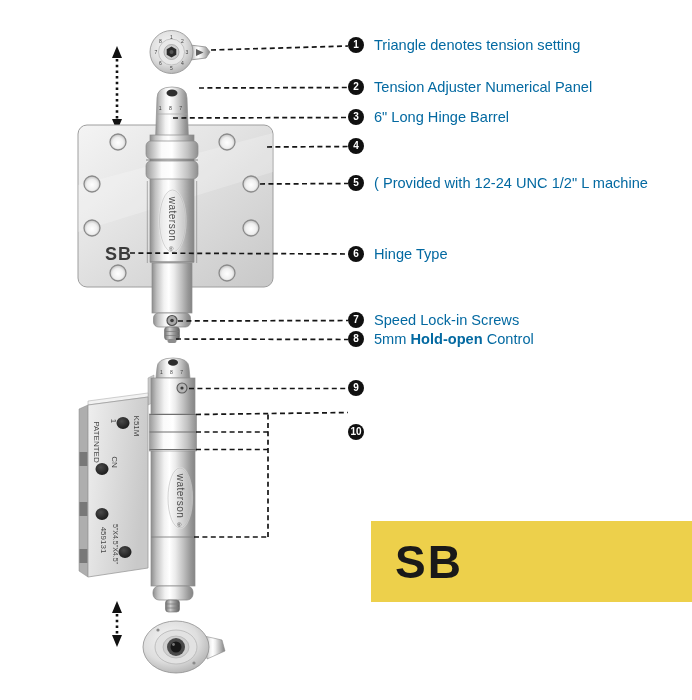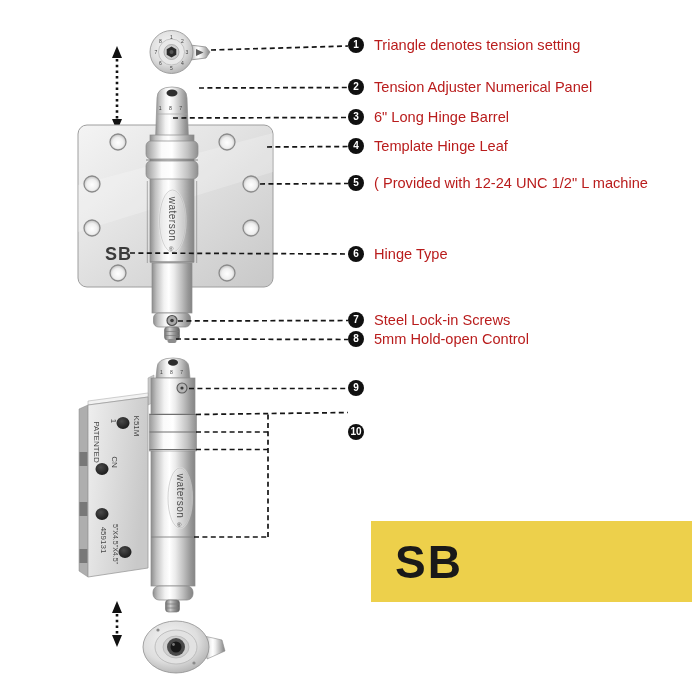--- a/index.html
+++ b/index.html
@@ -3,22 +3,22 @@
 <meta charset="utf-8">
 <style>
   html,body{margin:0;padding:0;background:#fff;}
   .stage{position:relative;width:692px;height:700px;background:#ffffff;overflow:hidden;
          font-family:"Liberation Sans",sans-serif;}
   .art{position:absolute;left:0;top:0;}
   .callout{position:absolute;left:348px;display:flex;align-items:flex-start;}
   .badge{flex:0 0 auto;width:16px;height:16px;border-radius:50%;background:#101010;color:#fff;
          font-size:10px;font-weight:bold;display:flex;align-items:center;justify-content:center;
          line-height:1;}
-  .callout-text{margin-left:10px;font-size:14.6px;color:#b91c1c;line-height:17.3px;white-space:nowrap;}
-  .callout-text b{font-weight:normal;}
+  .callout-text{margin-left:10px;font-size:14.6px;color:#0369a1;line-height:17.3px;white-space:nowrap;}
+  .callout-text b{font-weight:bold;}
   .sb-badge{position:absolute;left:371px;top:521px;width:321px;height:81px;box-sizing:border-box;
             display:flex;align-items:center;padding-left:24px;background:#edd04b;
             font-size:46px;font-weight:bold;letter-spacing:2px;color:#191919;}
   svg text{font-family:"Liberation Sans",sans-serif;}
 </style>
 </head>
 <body>
 
 <div class="stage">
 
@@ -252,35 +252,34 @@
   <div class="callout" style="top:79px">
     <span class="badge">2</span>
     <span class="callout-text">Tension Adjuster Numerical Panel</span>
   </div>
   <div class="callout" style="top:109px">
     <span class="badge">3</span>
     <span class="callout-text">6" Long Hinge Barrel</span>
   </div>
   <div class="callout" style="top:138px">
     <span class="badge">4</span>
-    <span class="callout-text">Template Hinge Leaf</span>
   </div>
   <div class="callout" style="top:175px">
     <span class="badge">5</span>
     <span class="callout-text">
       <div>( Provided with 12-24 UNC 1/2" L machine</div>
     </span>
   </div>
   <div class="callout" style="top:246px">
     <span class="badge">6</span>
     <span class="callout-text">Hinge Type</span>
   </div>
   <div class="callout" style="top:312px">
     <span class="badge">7</span>
-    <span class="callout-text">Steel Lock-in Screws</span>
+    <span class="callout-text">Speed Lock-in Screws</span>
   </div>
   <div class="callout" style="top:331px">
     <span class="badge">8</span>
     <span class="callout-text"><span>5mm </span><b>Hold-open</b><span> Control</span></span>
   </div>
   <div class="callout" style="top:380px">
     <span class="badge">9</span>
   </div>
   <div class="callout" style="top:424px">
     <span class="badge">10</span>

